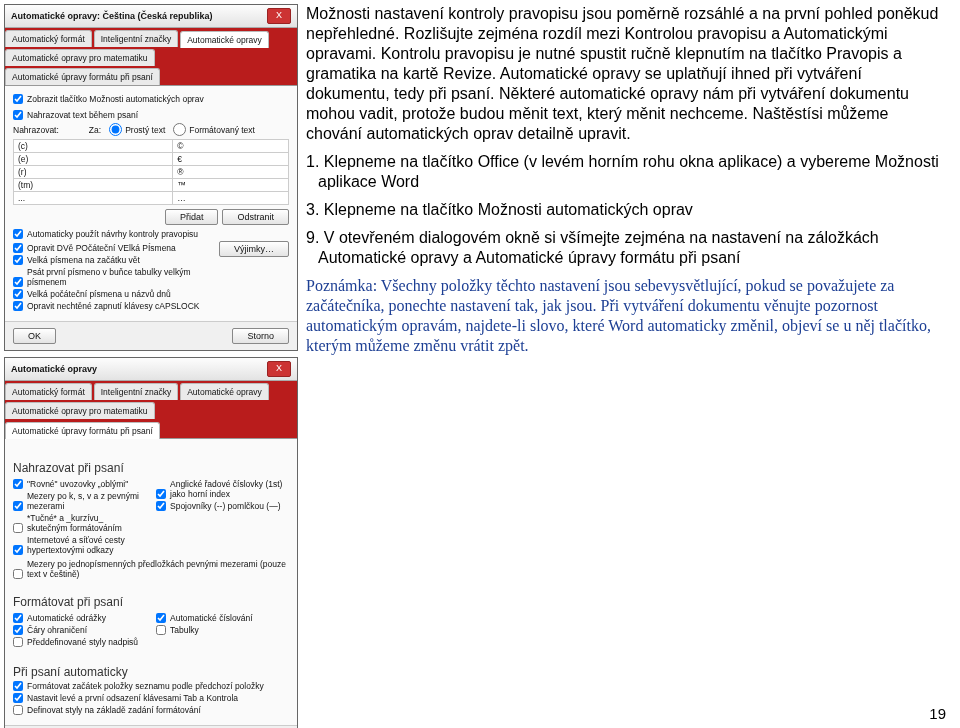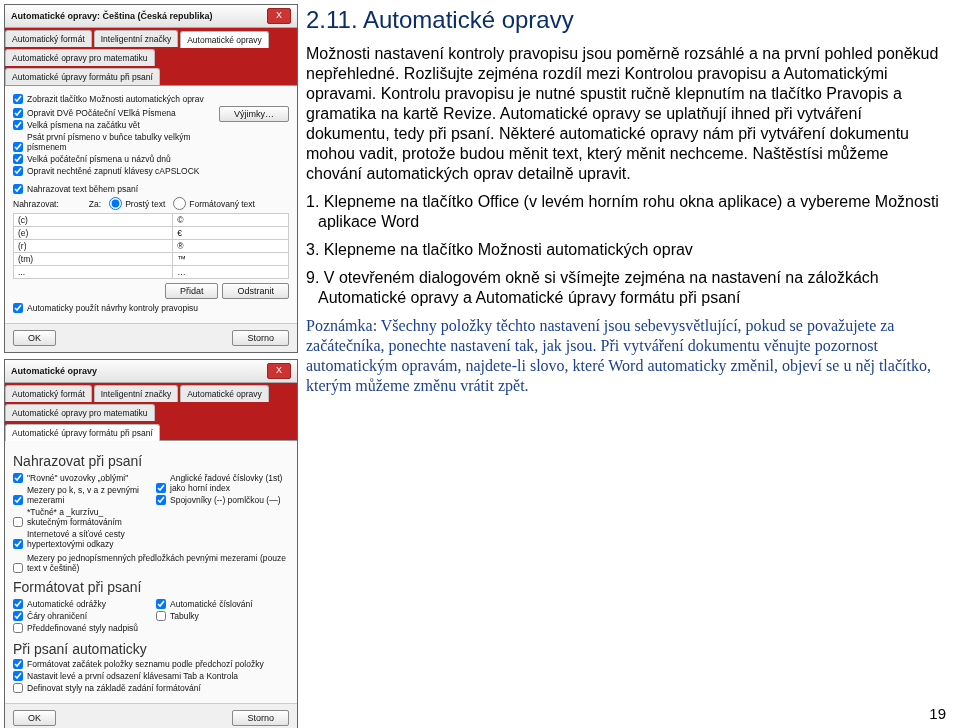--- a/index.html
+++ b/index.html
@@ -16,21 +16,21 @@
 .dlg-body{padding:6px 8px 8px;background:#fafafa}
 .chk{display:flex;align-items:flex-end;margin:2px 0;font-size:8.5px}
 .chk input{margin:0 4px 0 0;width:10px;height:10px}
 .row{display:flex;align-items:center;margin:3px 0;font-size:8.5px}
 .radio{margin:0 3px 0 8px}
 .repl-table{width:100%;border-collapse:collapse;margin-top:3px}
 .repl-table td{border:1px solid #ccc;padding:1px 4px;font-size:8.5px;background:#fff}
 .btns{display:flex;justify-content:space-between;gap:6px;padding:6px 8px;background:#f0f0f0;border-top:1px solid #ccc}
 .btn{border:1px solid #888;background:linear-gradient(#fff,#e4e4e4);padding:2px 14px;font-size:9px;border-radius:2px}
 .btn-r{float:right}
-.grp-label{font-size:14px;color:#333;margin:6px 0 2px}
+.grp-label{font-size:12px;color:#333;margin:16px 0 2px}
 .cols{display:flex;gap:10px}
 .col{flex:1}
 h1{font-family:Arial,Helvetica,sans-serif;font-size:24px;color:#0a2e6b;margin:2px 0 10px;font-weight:normal}
 .para{font-size:16px;line-height:1.25;margin:0 0 4px}
 .step{font-size:16px;line-height:1.25;margin:8px 0 4px;padding-left:12px;text-indent:-12px}
 .note{font-size:16px;line-height:1.25;color:#1d3f94;margin-top:8px;font-family:"Comic Sans MS",cursive}
 .pagenum{position:absolute;bottom:6px;right:14px;font-size:15px;color:#000}
 </style>
 </head>
 <body>
@@ -48,45 +48,20 @@
 <div class="tab">Inteligentní značky</div>
 <div class="tab active">Automatické opravy</div>
 <div class="tab">Automatické opravy pro matematiku</div>
 <div class="tab">Automatické úpravy formátu při psaní</div>
 </div>
 <div class="dlg-body">
 <div class="chk">
             <input type="checkbox" checked="" style="">
             <span>Zobrazit tlačítko Možnosti automatických oprav</span>
           </div>
-<div style="display:flex;align-items:flex-start">
-<div style="flex:1">
-<div class="chk">
-                <input type="checkbox" checked="" style="">
-                <span>Opravit DVě POčáteční VElká PÍsmena</span>
-              </div>
-<div class="chk">
-                <input type="checkbox" checked="" style="">
-                <span>Velká písmena na začátku vět</span>
-              </div>
-<div class="chk">
-                <input type="checkbox" checked="" style="">
-                <span>Psát první písmeno v buňce tabulky velkým písmenem</span>
-              </div>
-<div class="chk">
-                <input type="checkbox" checked="" style="">
-                <span>Velká počáteční písmena u názvů dnů</span>
-              </div>
-<div class="chk">
-                <input type="checkbox" checked="" style="">
-                <span>Opravit nechtěné zapnutí klávesy cAPSLOCK</span>
-              </div>
-</div>
-<div class="btn btn-r">Výjimky…</div>
-</div>
 <div style="margin-top:6px">
 <div class="chk">
               <input type="checkbox" checked="" style="">
               <span>Nahrazovat text během psaní</span>
             </div>
 <div class="row">
 <span>Nahrazovat:</span>
 <span style="margin-left:30px">Za:</span>
 <input type="radio" class="radio" checked="" style="">
               <span>Prostý text</span>
@@ -119,20 +94,45 @@
             </table>
 <div style="display:flex;justify-content:flex-end;gap:4px;margin-top:4px">
 <div class="btn">Přidat</div>
 <div class="btn">Odstranit</div>
 </div>
 <div class="chk" style="margin-top:4px">
               <input type="checkbox" checked="" style="">
               <span>Automaticky použít návrhy kontroly pravopisu</span>
             </div>
 </div>
+<div style="display:flex;align-items:flex-start">
+<div style="flex:1">
+<div class="chk">
+                <input type="checkbox" checked="" style="">
+                <span>Opravit DVě POčáteční VElká PÍsmena</span>
+              </div>
+<div class="chk">
+                <input type="checkbox" checked="" style="">
+                <span>Velká písmena na začátku vět</span>
+              </div>
+<div class="chk">
+                <input type="checkbox" checked="" style="">
+                <span>Psát první písmeno v buňce tabulky velkým písmenem</span>
+              </div>
+<div class="chk">
+                <input type="checkbox" checked="" style="">
+                <span>Velká počáteční písmena u názvů dnů</span>
+              </div>
+<div class="chk">
+                <input type="checkbox" checked="" style="">
+                <span>Opravit nechtěné zapnutí klávesy cAPSLOCK</span>
+              </div>
+</div>
+<div class="btn btn-r">Výjimky…</div>
+</div>
 </div>
 <div class="btns">
 <div class="btn">OK</div>
 <div class="btn">Storno</div>
 </div>
 </div>
 
 <div class="dlg">
 <div class="dlg-title">
 <span>Automatické opravy</span>
@@ -224,21 +224,20 @@
 </div>
 <div class="btns">
 <div class="btn">OK</div>
 <div class="btn">Storno</div>
 </div>
 </div>
 
 </div>
 
 <div class="right">
-<h1>2.11. Automatické opravy</h1>
 <p class="para">Možnosti nastavení kontroly pravopisu jsou poměrně rozsáhlé a na první pohled poněkud nepřehledné. Rozlišujte zejména rozdíl mezi Kontrolou pravopisu a Automatickými opravami. Kontrolu pravopisu je nutné spustit ručně klepnutím na tlačítko Pravopis a gramatika na kartě Revize. Automatické opravy se uplatňují ihned při vytváření dokumentu, tedy při psaní. Některé automatické opravy nám při vytváření dokumentu mohou vadit, protože budou měnit text, který měnit nechceme. Naštěstísi můžeme chování automatických oprav detailně upravit.</p>
 <p class="step">  1. Klepneme na tlačítko Office (v levém horním rohu okna aplikace) a vybereme Možnosti aplikace Word</p>
 <p class="step">  3. Klepneme na tlačítko Možnosti automatických oprav</p>
 <p class="step">  9. V otevřeném dialogovém okně si všímejte zejména na nastavení na záložkách Automatické opravy a Automatické úpravy formátu při psaní</p>
 <p class="note">Poznámka: Všechny položky těchto nastavení jsou sebevysvětlující, pokud se považujete za začátečníka, ponechte nastavení tak, jak jsou. Při vytváření dokumentu věnujte pozornost automatickým opravám, najdete-li slovo, které Word automaticky změnil, objeví se u něj tlačítko, kterým můžeme změnu vrátit zpět.</p>
 </div>
 </div>
 
 <div class="pagenum">19</div>
 

